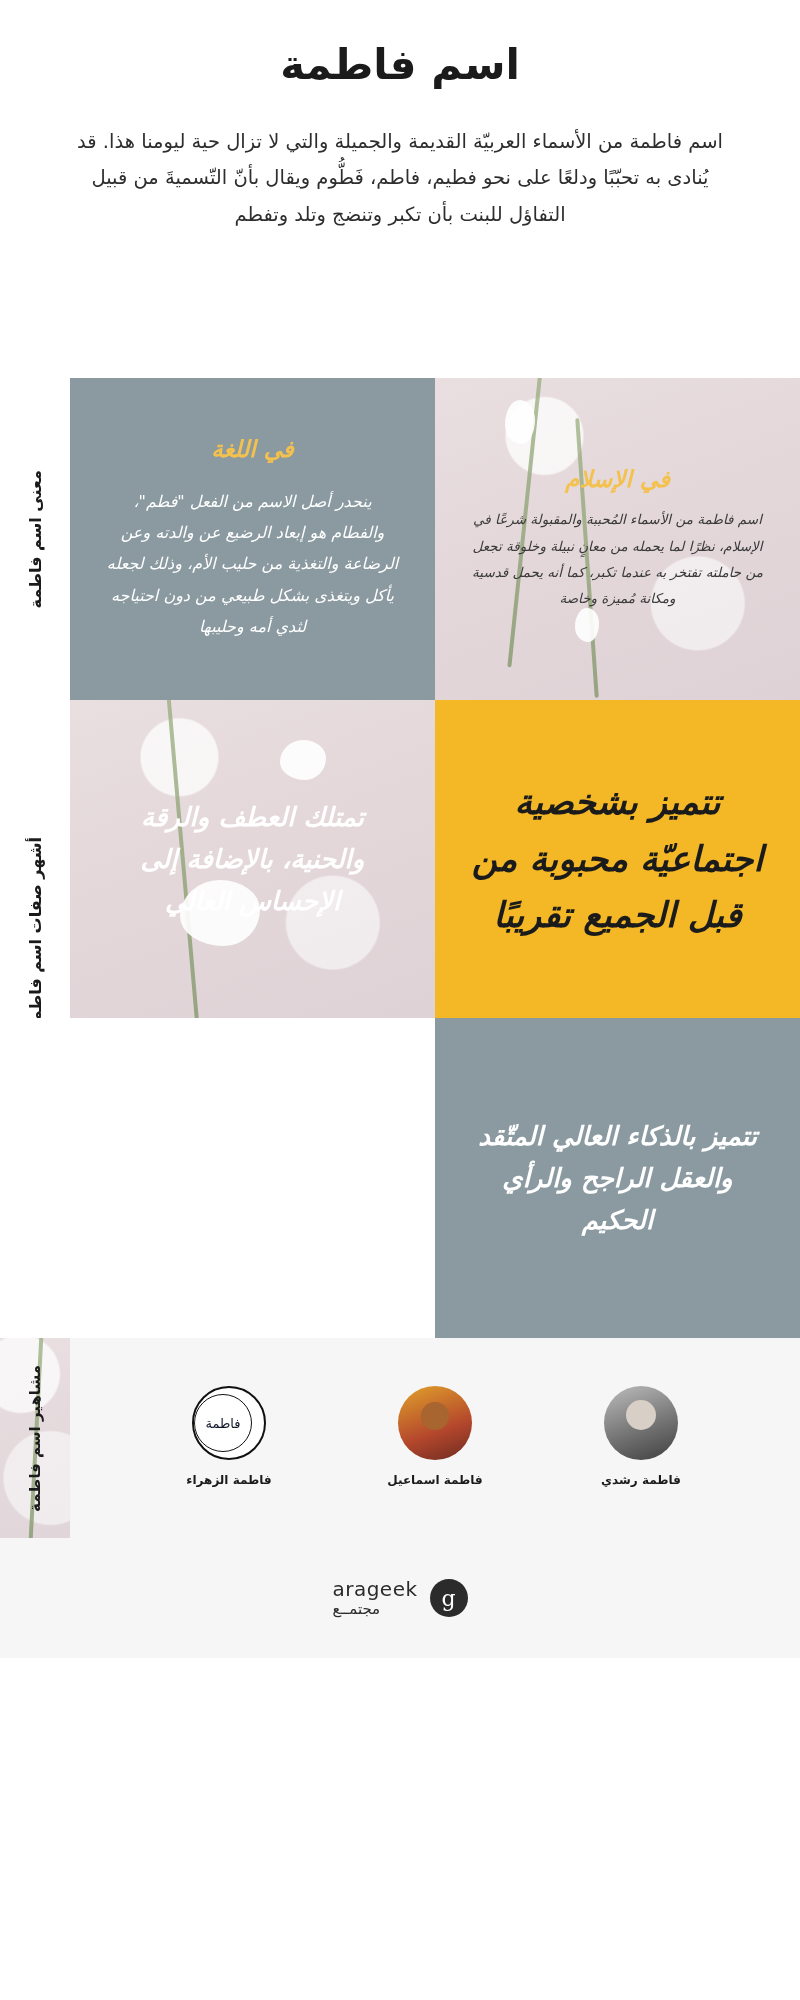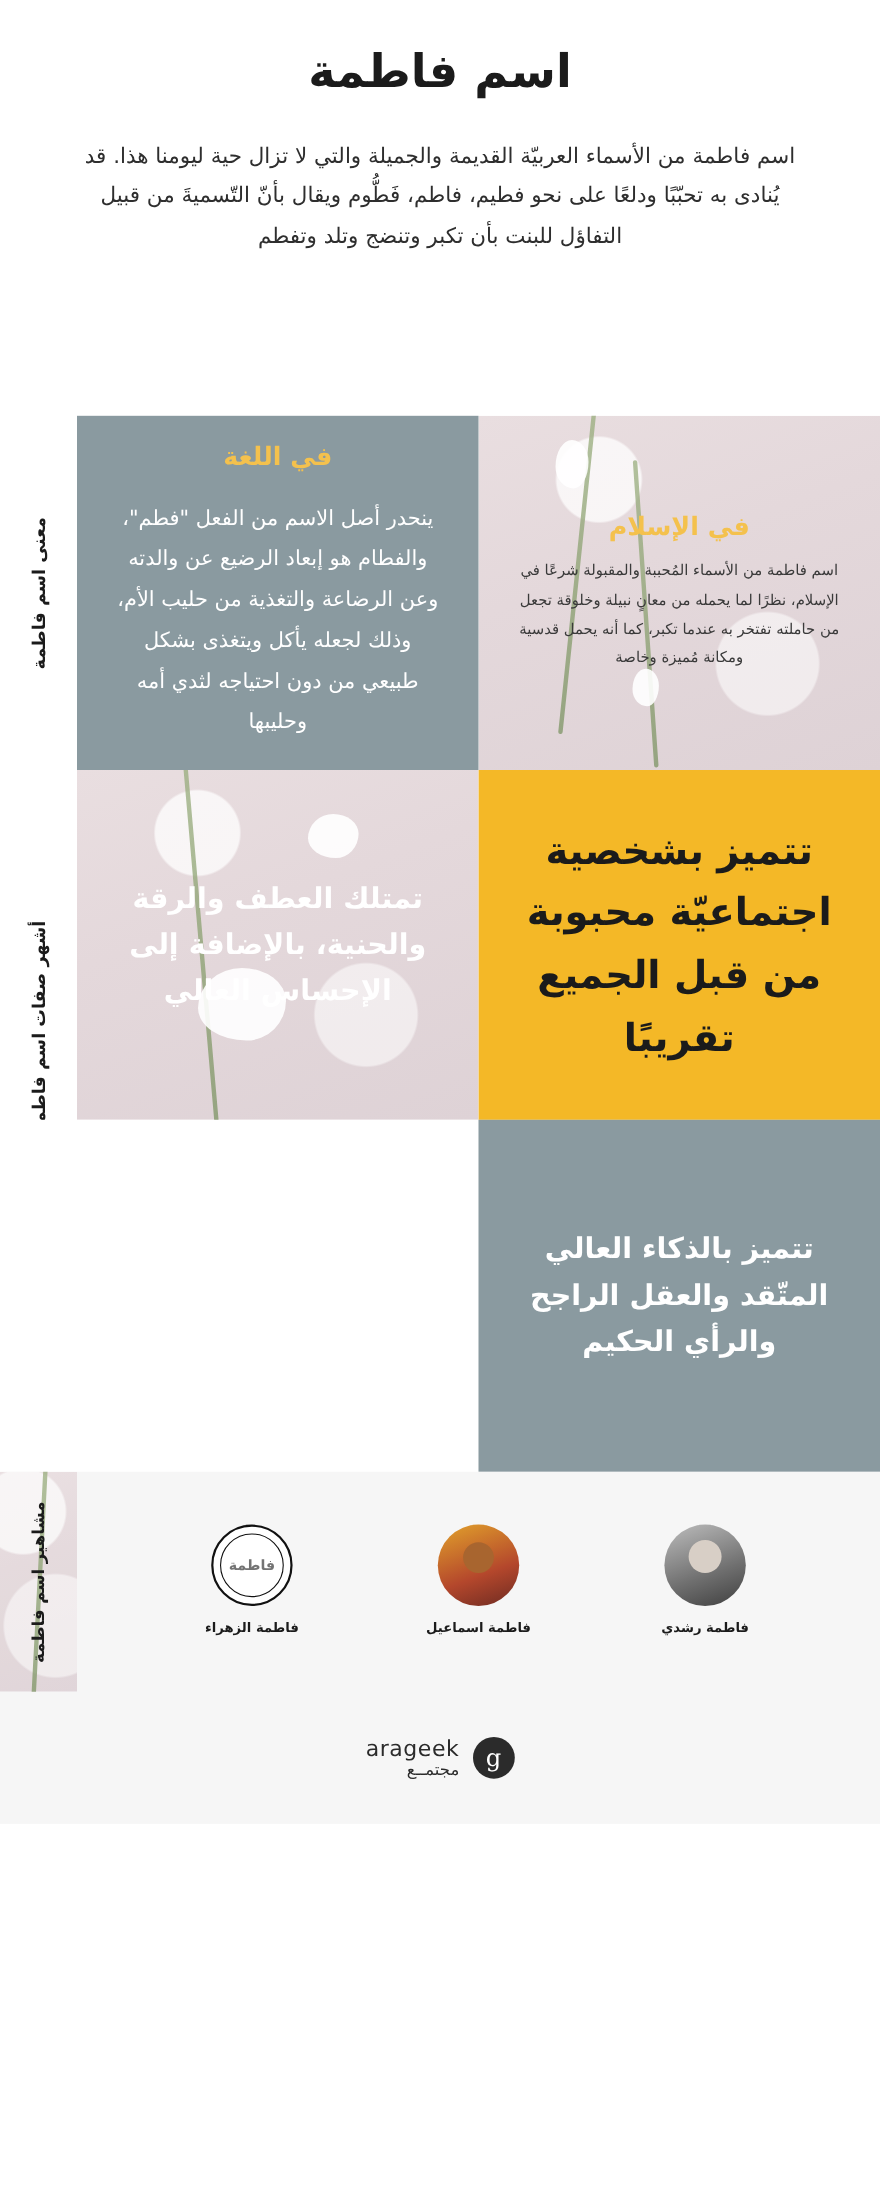--- a/index.html
+++ b/index.html
@@ -73,20 +73,21 @@
   }
   .cell {
     width: 50%;
     position: relative;
     display: flex;
     align-items: center;
     justify-content: center;
     text-align: center;
     padding: 26px 36px;
     overflow: hidden;
+    font-style: italic;
   }
 
   
   .photo-bg {
     position: absolute;
     inset: 0;
     background:
       radial-gradient(circle at 30% 18%, rgba(255,255,255,0.75) 0 38px, rgba(255,255,255,0) 40px),
       radial-gradient(circle at 72% 70%, rgba(255,255,255,0.55) 0 46px, rgba(255,255,255,0) 48px),
       linear-gradient(160deg, #e9dee0 0%, #e4d8db 40%, #ded2d6 100%);
@@ -111,21 +112,21 @@
   .overlay-yellow { background: #f4b827; }
   .cell-content { position: relative; z-index: 3; width: 100%; }
 
   .cell-head {
     font-size: 23px;
     font-weight: bold;
     color: #f4c14d;
     margin-bottom: 14px;
   }
   .small-text {
-    font-size: 19px;
+    font-size: 16px;
     line-height: 1.95;
     color: #ffffff;
     margin-top: 24px;
   }
   .small-text-dark {
     font-size: 13.5px;
     line-height: 1.95;
     color: #3a3a3a;
   }
   .big-text {
@@ -190,23 +191,24 @@
     overflow: hidden;
     position: relative;
     display: flex;
     align-items: center;
     justify-content: center;
   }
   .avatar.calligraphy {
     background: #ffffff;
     border: 2px solid #111;
     font-size: 15px;
-    font-weight: bold;
-    color: #737373;
-    border-radius: 50%;
+    font-weight: normal;
+    color: #0f172a;
+    border-radius: 50%;
+    justify-content: flex-end;
   }
   .calligraphy-inner {
     width: 58px; height: 58px;
     border: 1.5px solid #111;
     border-radius: 50%;
     display: flex; align-items: center; justify-content: center;
     font-size: 13px;
   }
   .avatar.portrait-bw {
     background: linear-gradient(160deg, #bdbdbd, #6f6f6f 60%, #3f3f3f);
@@ -249,21 +251,21 @@
   }
   .logo-mark {
     width: 38px; height: 38px;
     border-radius: 50%;
     background: #2b2b2b;
     color: #ffffff;
     display: flex; align-items: center; justify-content: center;
     font-size: 22px;
     font-family: "DejaVu Serif", "Liberation Serif", serif;
   }
-  .logo-text { text-align: right; line-height: 1.15; }
+  .logo-text { text-align: left; line-height: 1.15; }
   .logo-en { font-size: 20px; color: #2b2b2b; letter-spacing: .5px; }
   .logo-ar { font-size: 15px; color: #2b2b2b; letter-spacing: 3px; }
 </style>
 </head>
 <body>
 
 <div class="page">
 
   <div class="header">
     <h1 class="title">اسم فاطمة</h1>

